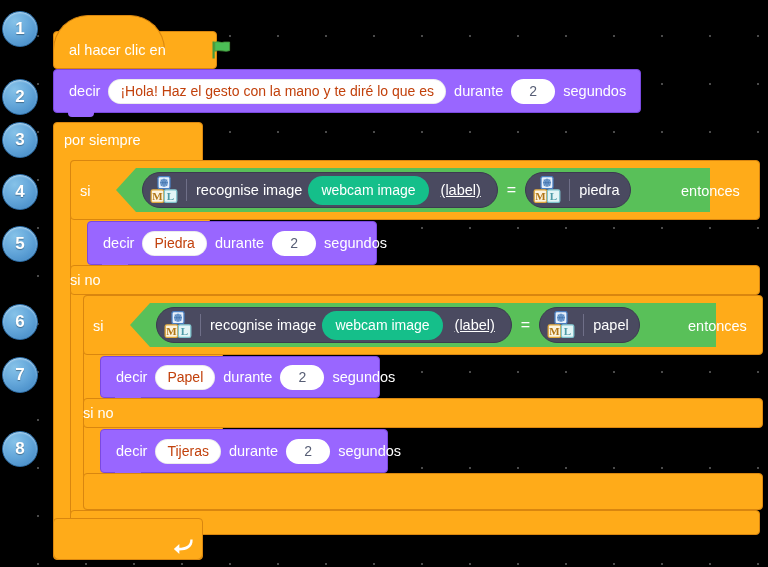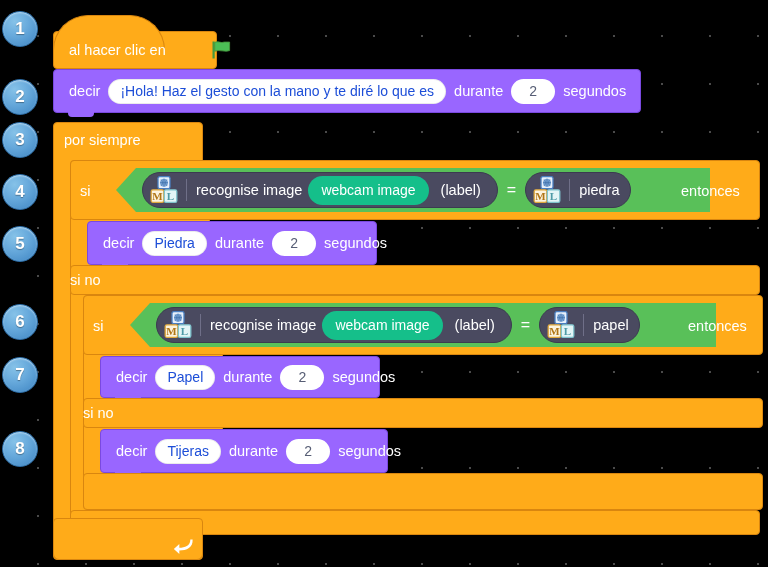--- a/index.html
+++ b/index.html
@@ -82,21 +82,21 @@
     left: 14px;
     width: 26px;
     height: 5px;
     background: inherit;
   }
   .notch-bot { bottom: -5px; border-radius: 0 0 4px 4px; }
 
   
   .oval-text {
     background: #ffffff;
-    color: #1d4ed8;
+    color: #c2410c;
     border-radius: 999px;
     padding: 3px 12px 4px;
     font-size: 14px;
     margin: 0 5px;
     line-height: 18px;
     box-shadow: inset 0 0 0 1px rgba(0,0,0,.08);
   }
   .oval-num {
     background: #ffffff;
     color: #575E75;
@@ -164,21 +164,21 @@
 
   .green-pill {
     background: #15BF8A;
     border-radius: 999px;
     padding: 5px 13px 6px;
     color: #ffffff;
     font-size: 14px;
     margin: 0 6px;
     line-height: 18px;
   }
-  .paren-label { margin: 0 6px; color: #ffffff; font-size: 14.5px; }
+  .paren-label { margin: 0 6px; color: #ffffff; font-size: 14.5px; text-decoration: underline; }
 
   
   .cshell {
     position: absolute;
     background: #FFAB19;
     border: 1px solid #d9860f;
     border-radius: 4px;
     box-sizing: border-box;
   }
   .ctext {

